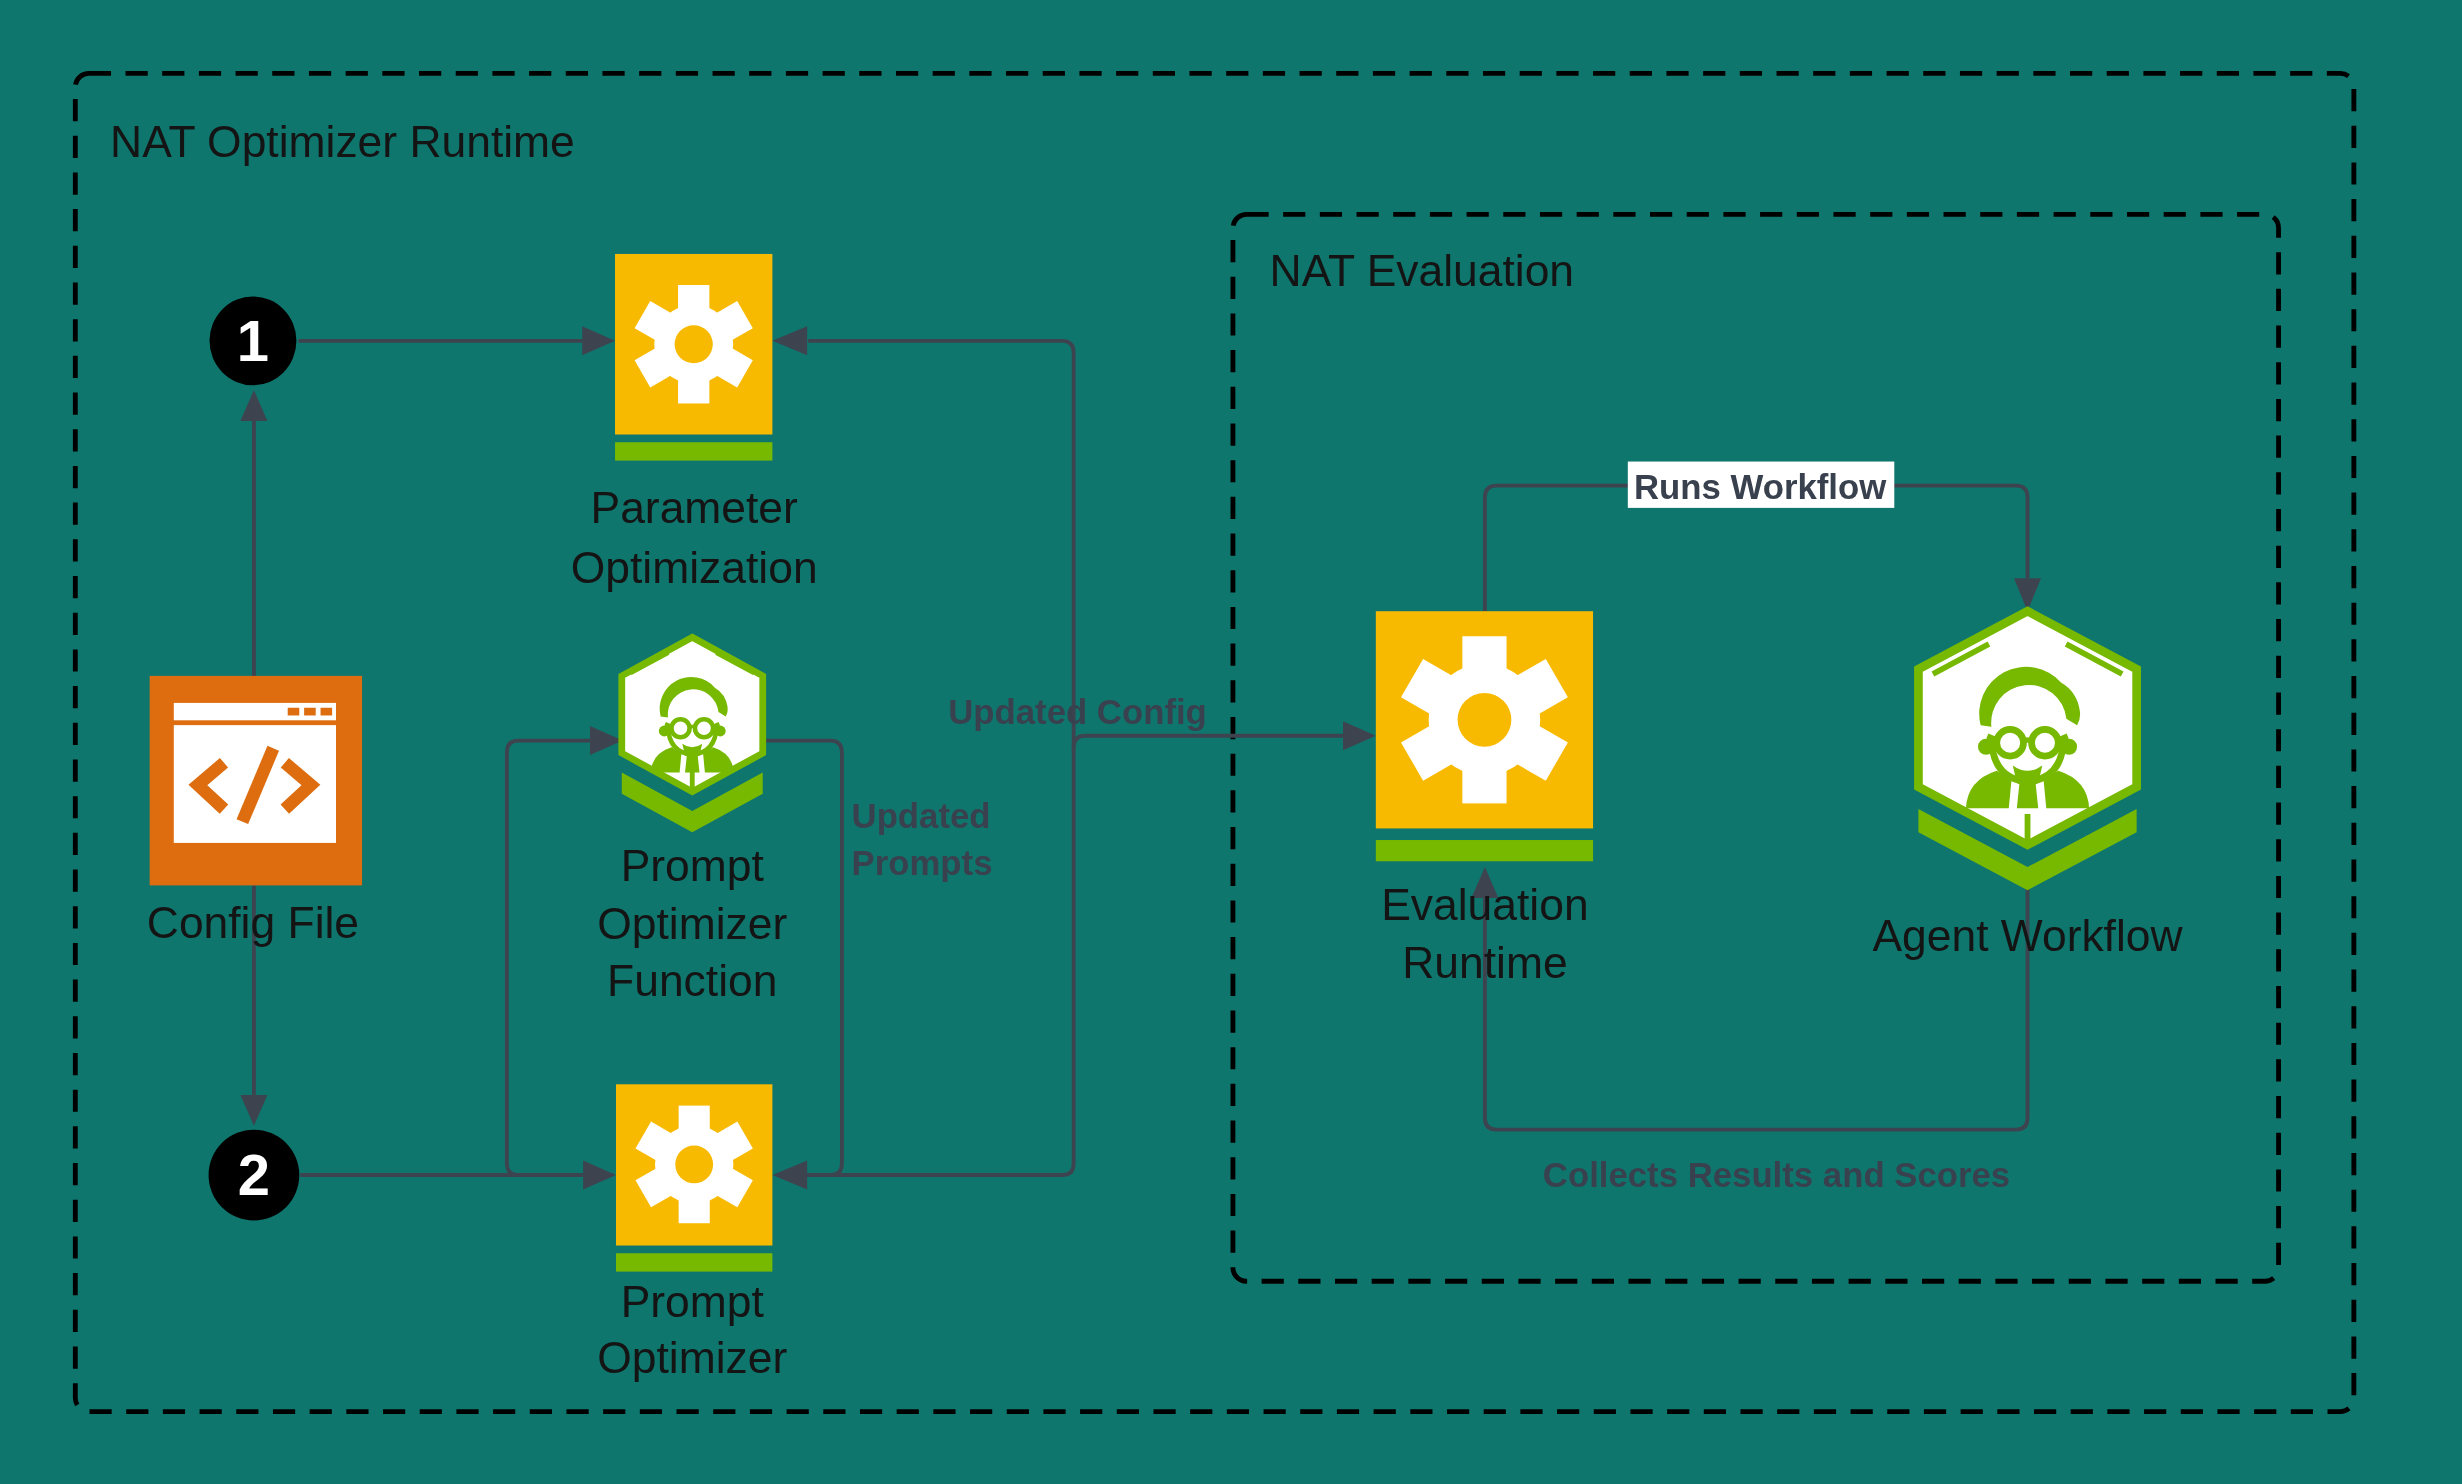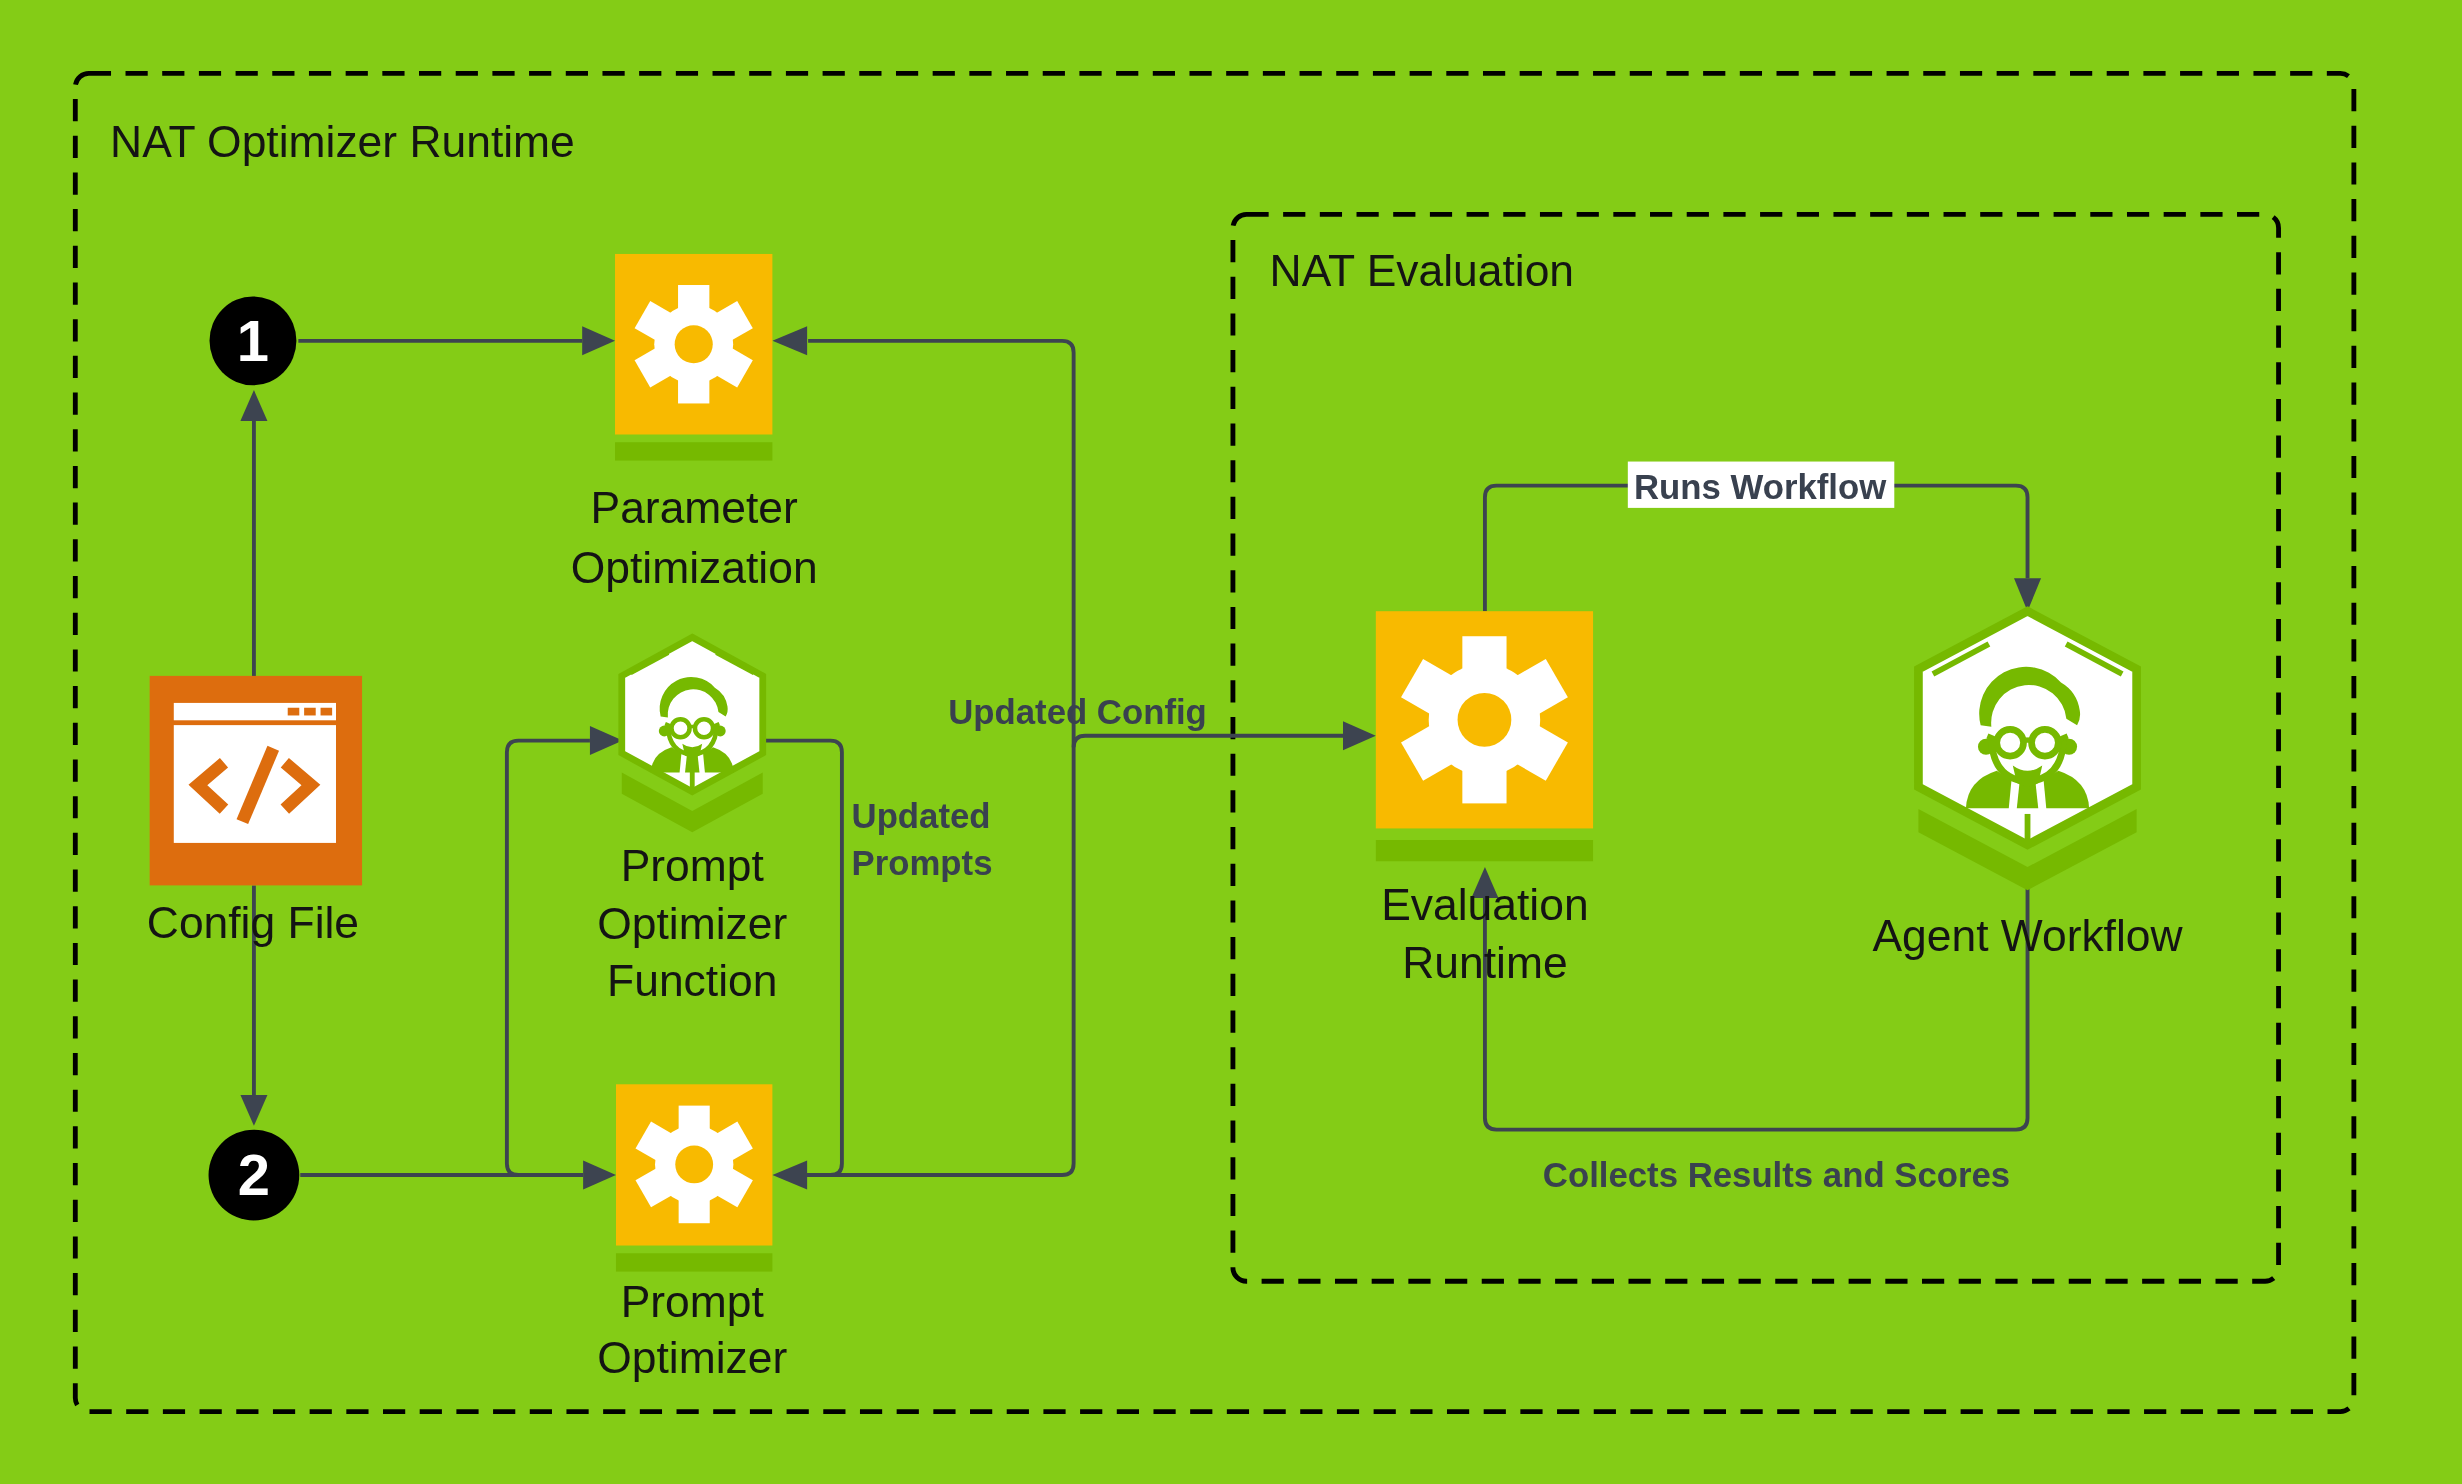--- a/index.html
+++ b/index.html
@@ -4,21 +4,21 @@
 <style>
   :root{
     --green:#76B900;
     --yellow:#F8BA00;
     --orange:#DD6D0E;
     --edge:#3D4450;
     --elabel:#39414F;
     --ink:#141414;
   }
   html,body{margin:0;padding:0;background:#ffffff;}
-  .stage{position:relative;width:2462px;height:1485px;background:#84cc16;
+  .stage{position:relative;width:2462px;height:1485px;background:#0f766e;
          font-family:"Liberation Sans", sans-serif;}
   svg{display:block}
   .dashbox{fill:none;stroke:#000;stroke-width:5;stroke-dasharray:23 15;}
   .edge{fill:none;stroke:var(--edge);stroke-width:4;}
   .ah{fill:var(--edge);stroke:none;}
   .boxtitle{font-size:46px;fill:var(--ink);}
   .nlabel{font-size:46px;fill:var(--ink);text-anchor:middle;}
   .elabel{font-size:36px;font-weight:bold;fill:var(--elabel);}
   .badge{fill:#000;}
   .badgenum{font-size:60px;font-weight:bold;fill:#fff;text-anchor:middle;}

